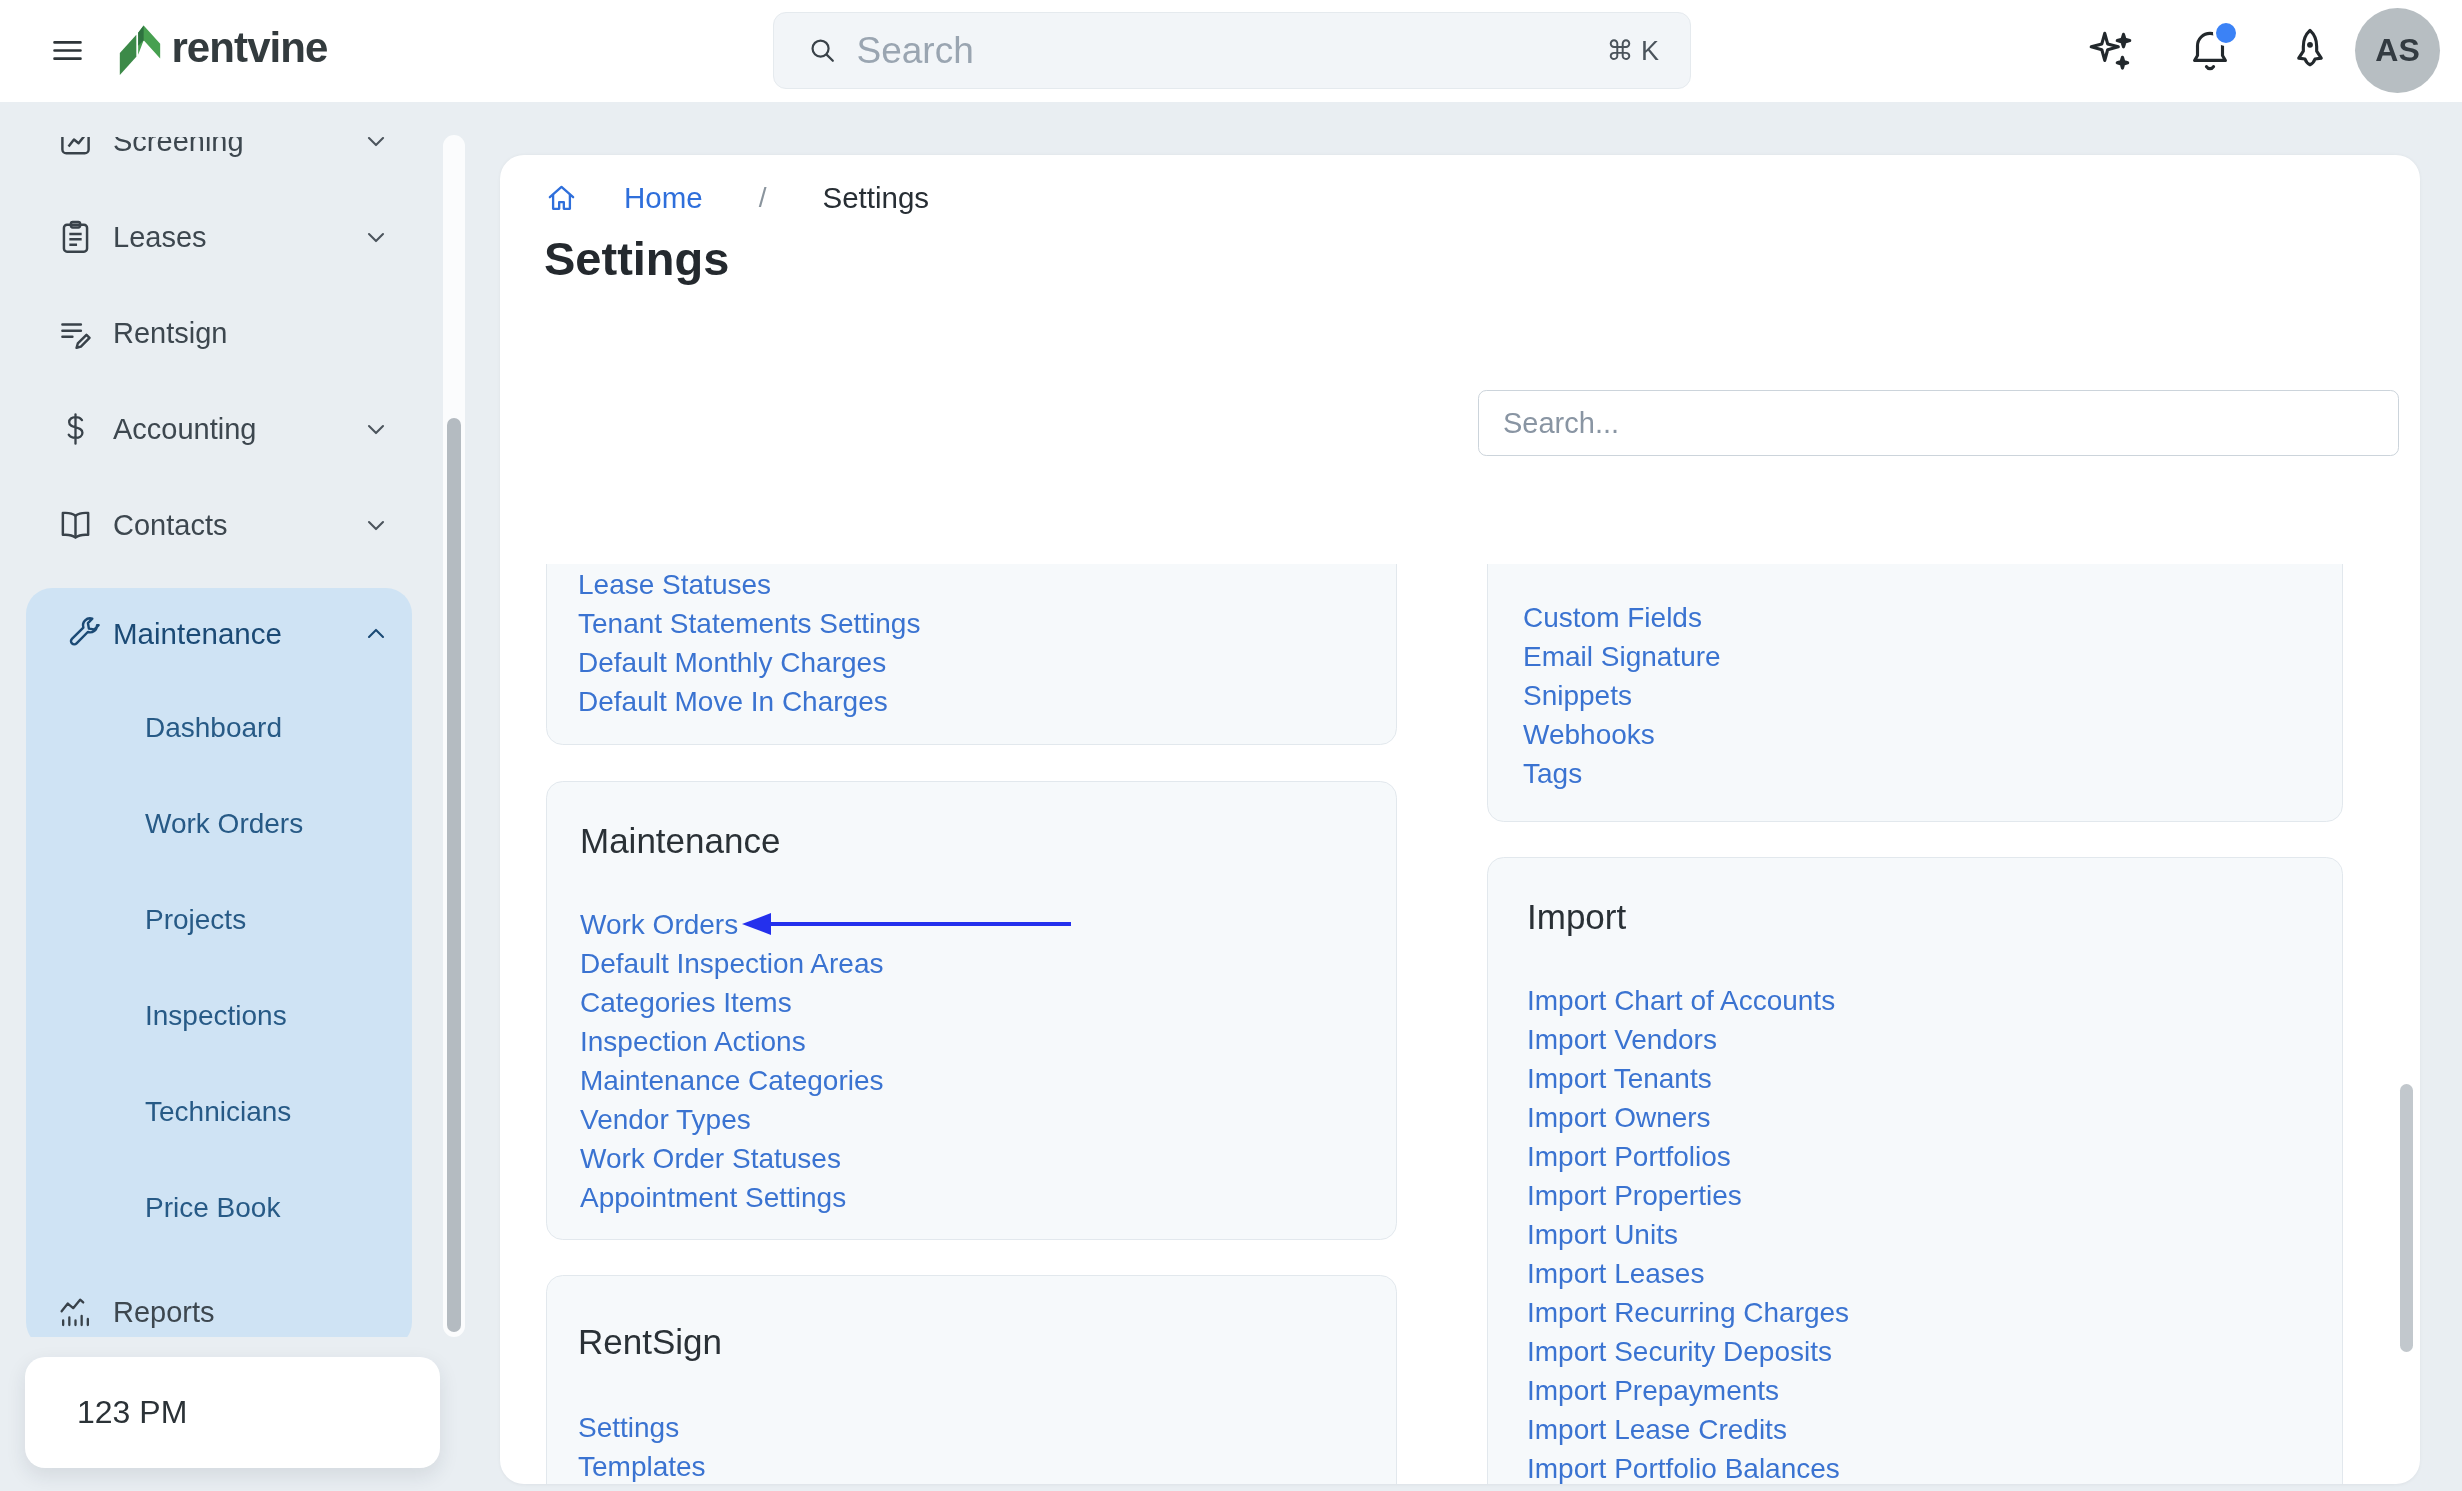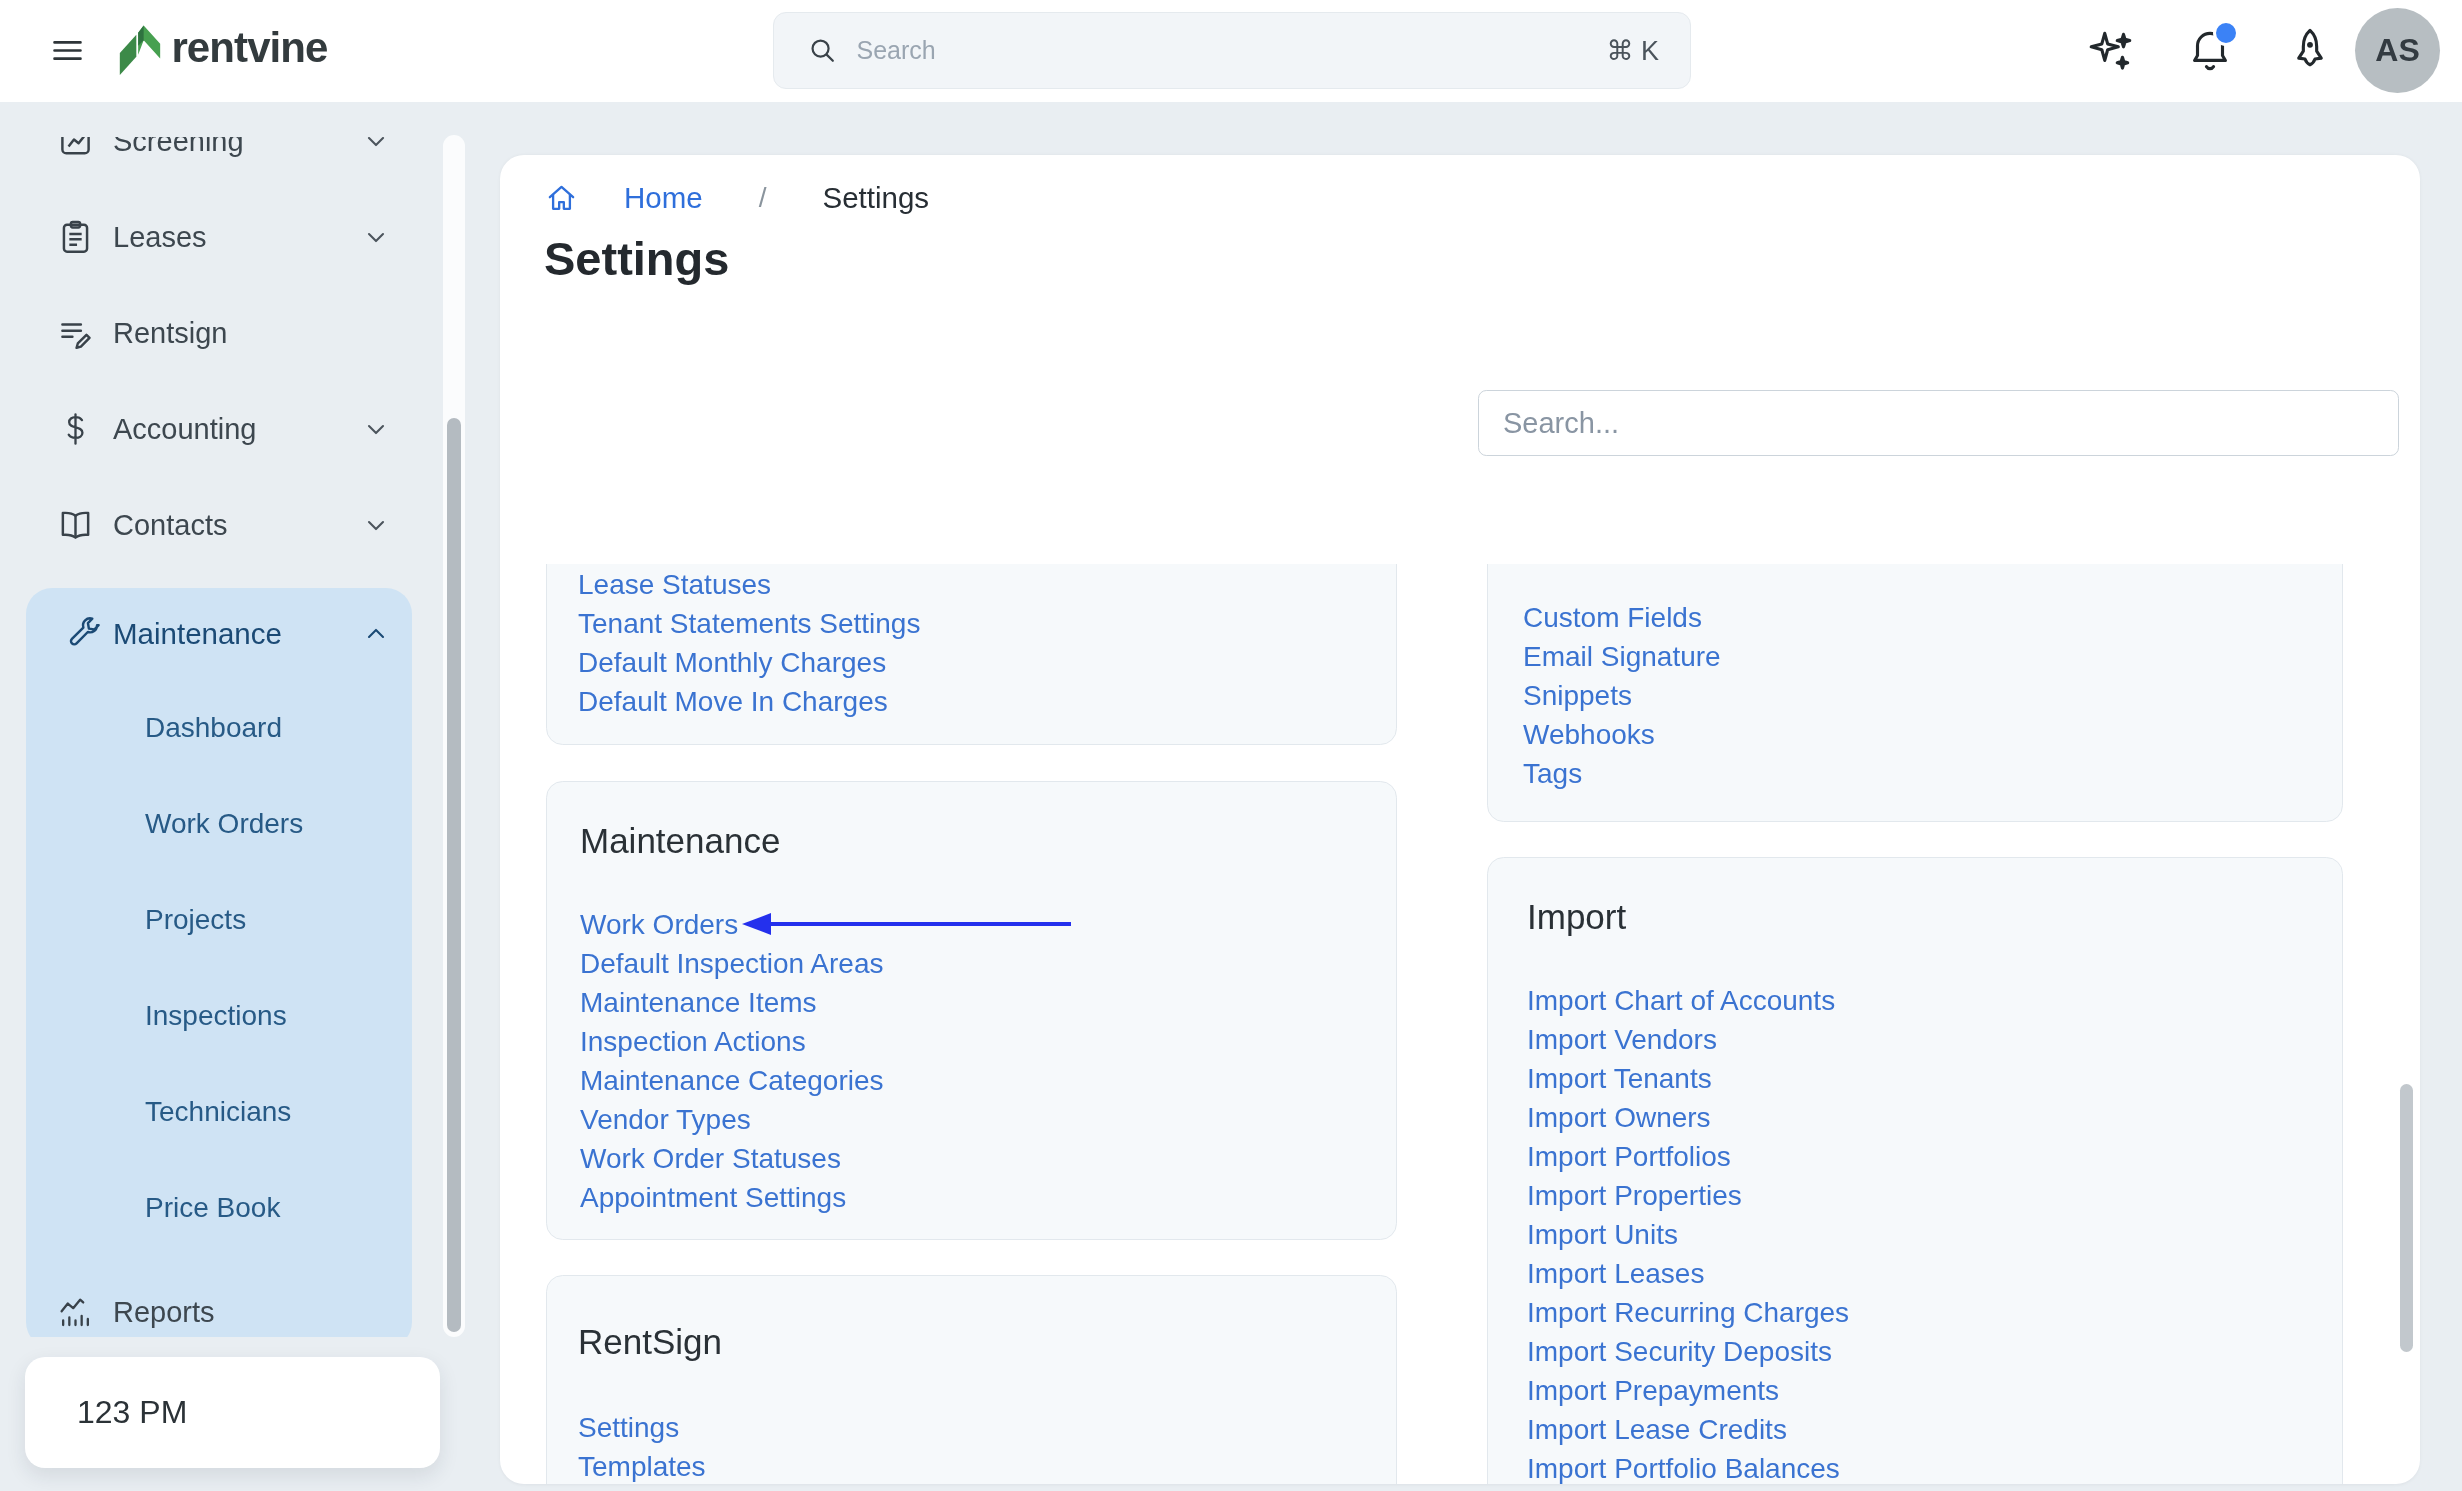--- a/index.html
+++ b/index.html
@@ -10,21 +10,21 @@
   }
   
   .topbar{position:absolute;left:0;top:0;width:2462px;height:102px;background:#ffffff;z-index:30;}
   .hamburger{position:absolute;left:48px;top:31px;width:39px;height:39px;color:#2e3538;cursor:pointer;}
   .logo{position:absolute;left:116px;top:20px;display:flex;align-items:center;}
   .logo-mark{width:48px;height:55px;}
   .logo-text{font-size:42px;font-weight:600;color:#333b3e;letter-spacing:-0.9px;margin-left:7.4px;}
   .gsearch{position:absolute;left:773px;top:12px;width:918px;height:77px;background:#f2f5f8;
     border:1.8px solid #e5eaee;border-radius:13px;display:flex;align-items:center;box-sizing:border-box;}
   .gsearch .mag{margin-left:33px;width:31px;height:31px;color:#3a4249;flex:0 0 auto;}
-  .gsearch .ph{margin-left:18.5px;font-size:25px;color:#9aa5b1;flex:1;}
+  .gsearch .ph{margin-left:18.5px;font-size:37px;color:#9aa5b1;flex:1;}
   .gsearch .kbd{margin-right:31px;font-size:27px;color:#4b545c;white-space:nowrap;}
   .tbicon{position:absolute;width:50px;height:50px;color:#22282c;cursor:pointer;}
   .sparkles{left:2086px;top:26px;}
   .bellwrap{left:2185px;top:25px;}
   .belldot{position:absolute;right:-3.7px;top:-5.5px;width:20px;height:20px;border-radius:50%;
     background:#3b82f6;border:3.7px solid #fff;}
   .rocket{left:2285px;top:25px;}
   .avatar{position:absolute;left:2355px;top:8.3px;width:85px;height:85px;border-radius:50%;
     background:#b7bec2;display:flex;align-items:center;justify-content:center;
     font-size:32px;font-weight:700;color:#333b41;cursor:pointer;}
@@ -281,21 +281,21 @@
           <a class="card-link">Webhooks</a>
           <a class="card-link">Tags</a>
         </div>
     </div>
 
     <div class="card card-m">
       <div class="ctitle">Maintenance</div>
       <div class="links">
           <a class="card-link">Work Orders</a>
           <a class="card-link">Default Inspection Areas</a>
-          <a class="card-link">Maintenance Items</a>
+          <a class="card-link">Categories Items</a>
           <a class="card-link">Inspection Actions</a>
           <a class="card-link">Maintenance Categories</a>
           <a class="card-link">Vendor Types</a>
           <a class="card-link">Work Order Statuses</a>
           <a class="card-link">Appointment Settings</a>
         </div>
     </div>
 
     <div class="arrow">
       <span class="head"></span>

